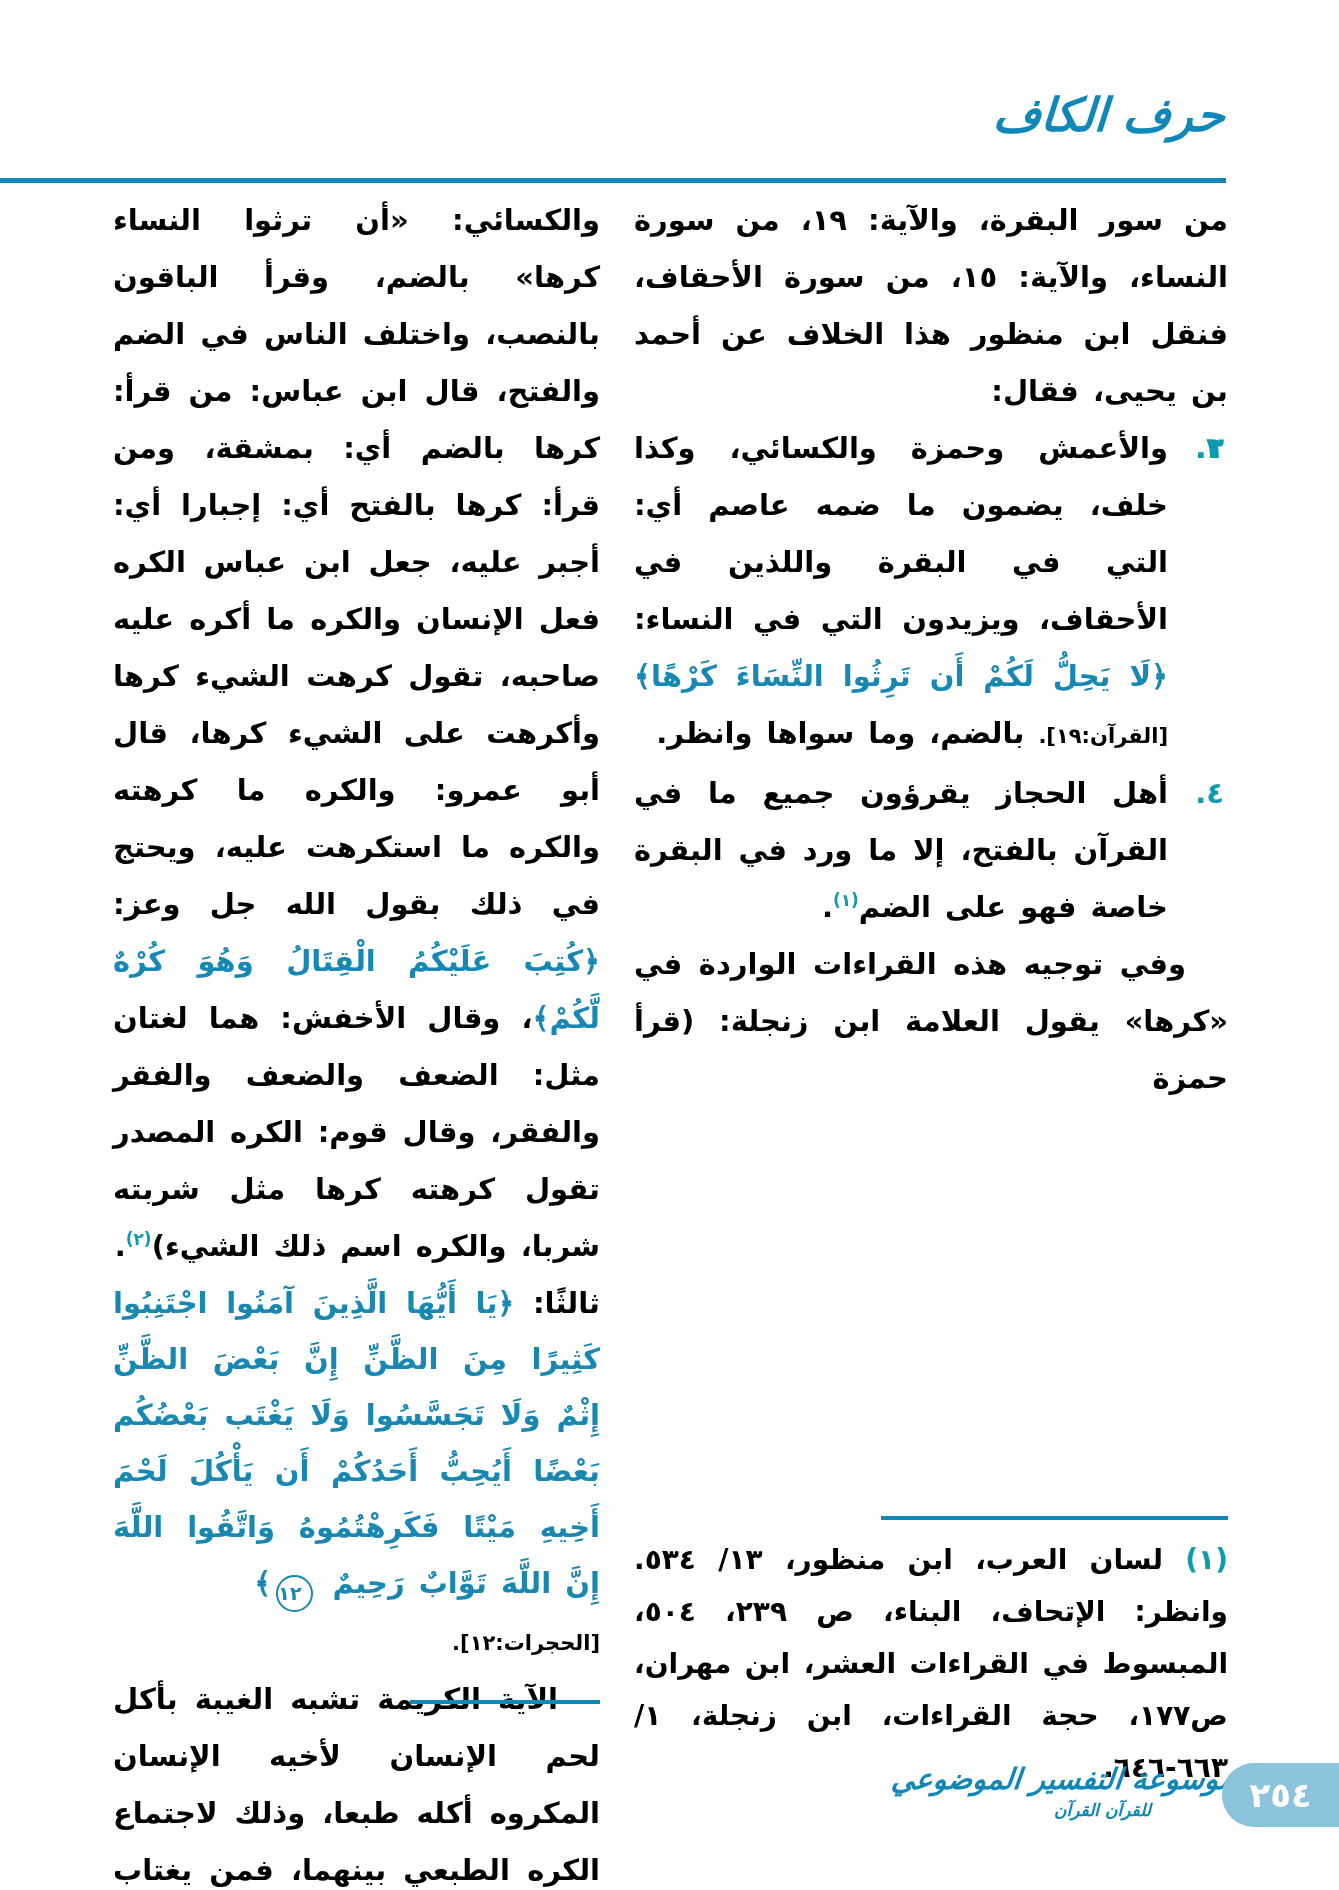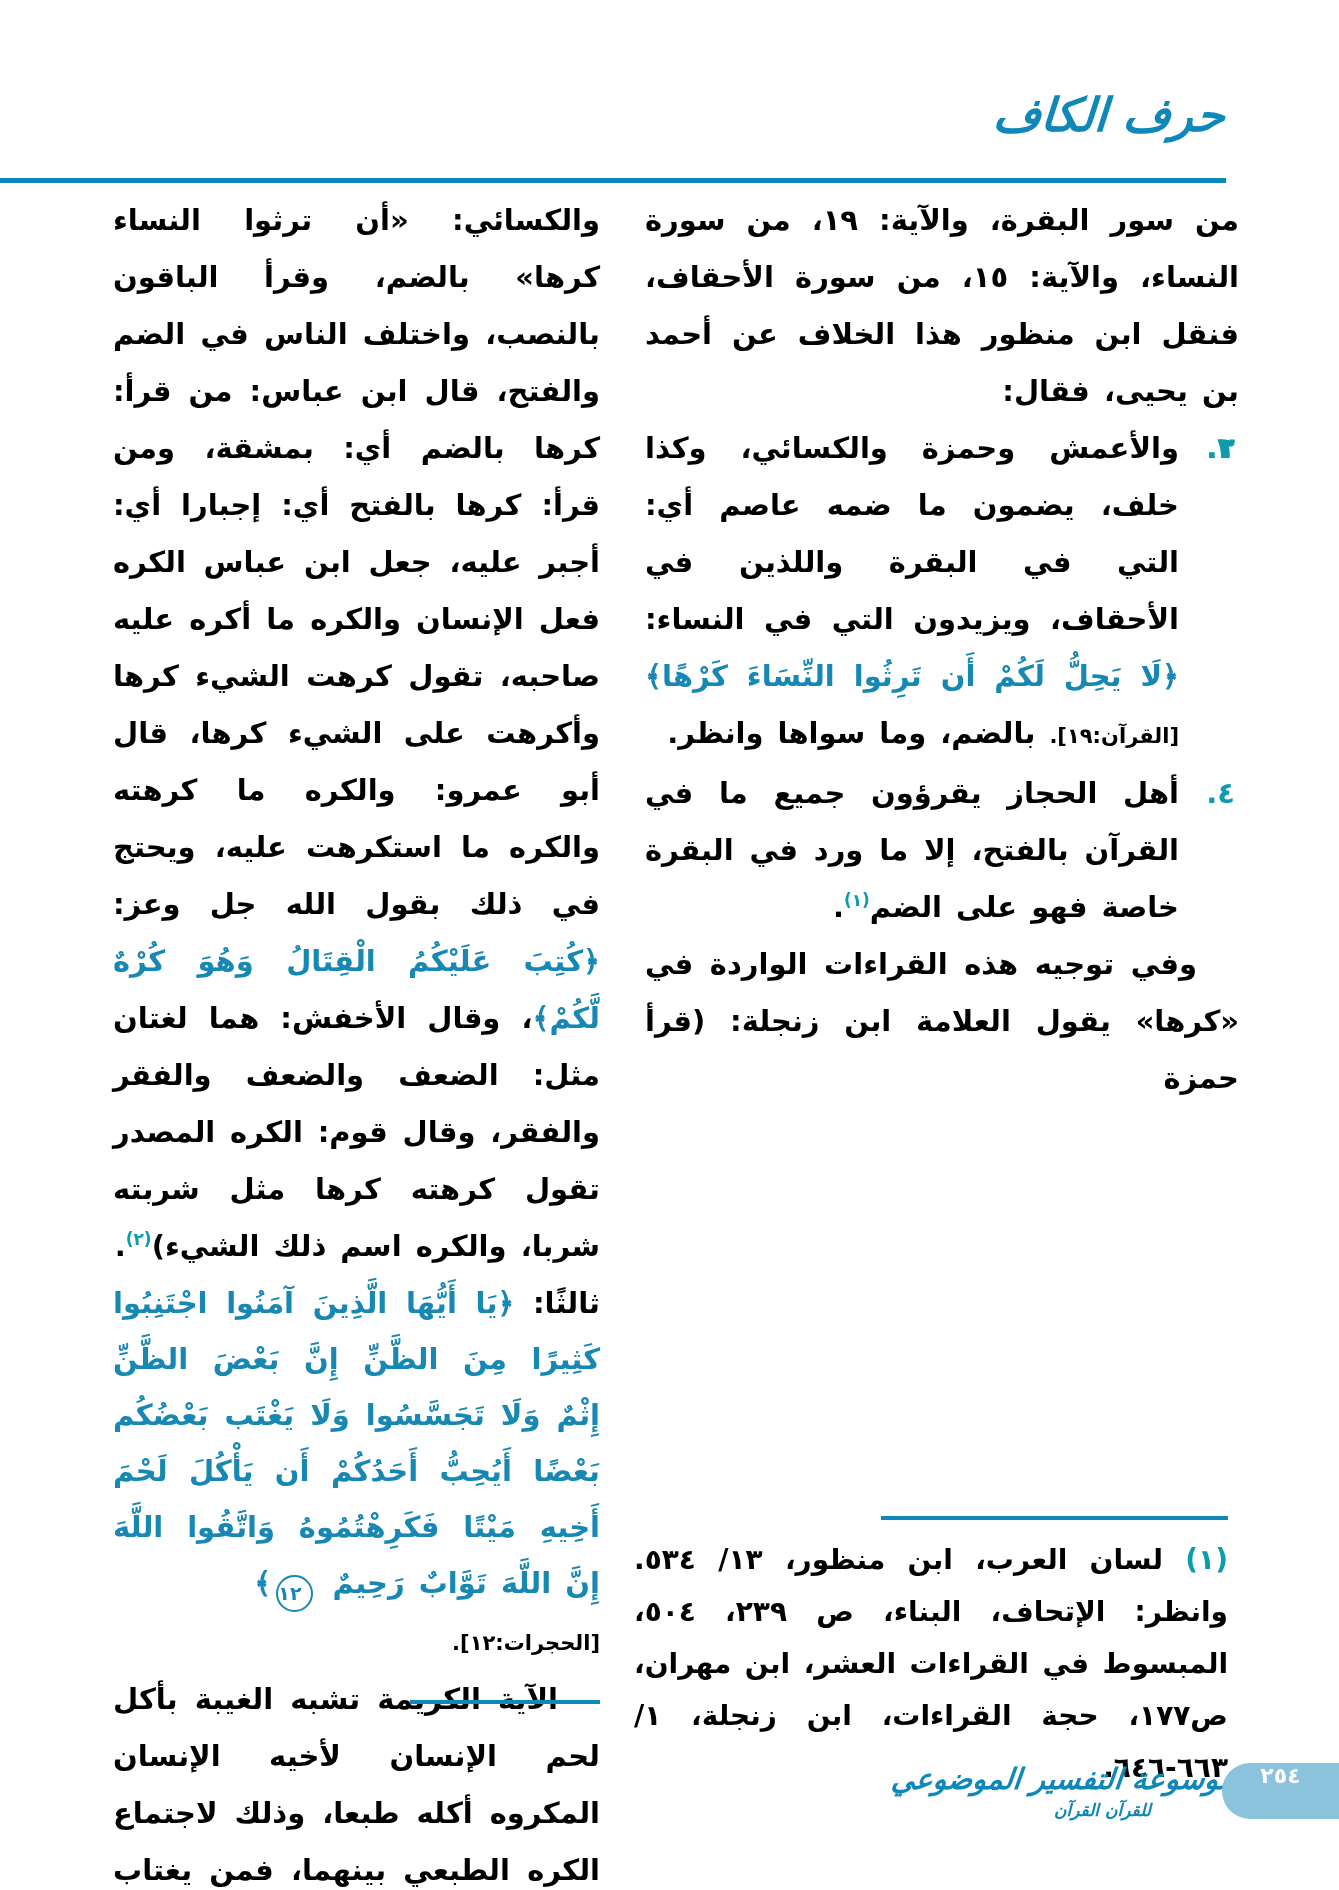--- a/index.html
+++ b/index.html
@@ -54,21 +54,21 @@
     text-align:justify;
     text-justify:inter-word;
     color:#000;
     font-weight:700;
     font-size:29px;
     line-height:57px;
     word-spacing:4px;
   }
   #col-right{
     top:192px;
-    right:100px;  
+    right:111px;  
     width:594px;
   }
   #col-left{
     top:192px;
     right:739px; 
     width:487px;
   }
   .para{margin:0;}
   .para.indent{text-indent:42px;}
   .list-item{
@@ -152,27 +152,28 @@
     font-size:17px;
     font-weight:800;
     font-style:italic;
     margin-top:4px;
   }
   .page-badge{
     position:absolute;
     top:1763px;
     left:1222px;
     width:117px;
-    height:56px;
+    height:64px;
     background:var(--badge);
     border-radius:38px 0 0 38px;
     display:flex;
+    align-items:center;
     justify-content:center;
     color:#ffffff;
-    font-size:22px;
+    font-size:34px;
     font-weight:800;
     letter-spacing:2px;
   }
 </style>
 </head>
 <body>
 
 <div id="page">
 
   <div class="header-title">حرف الكاف</div>

